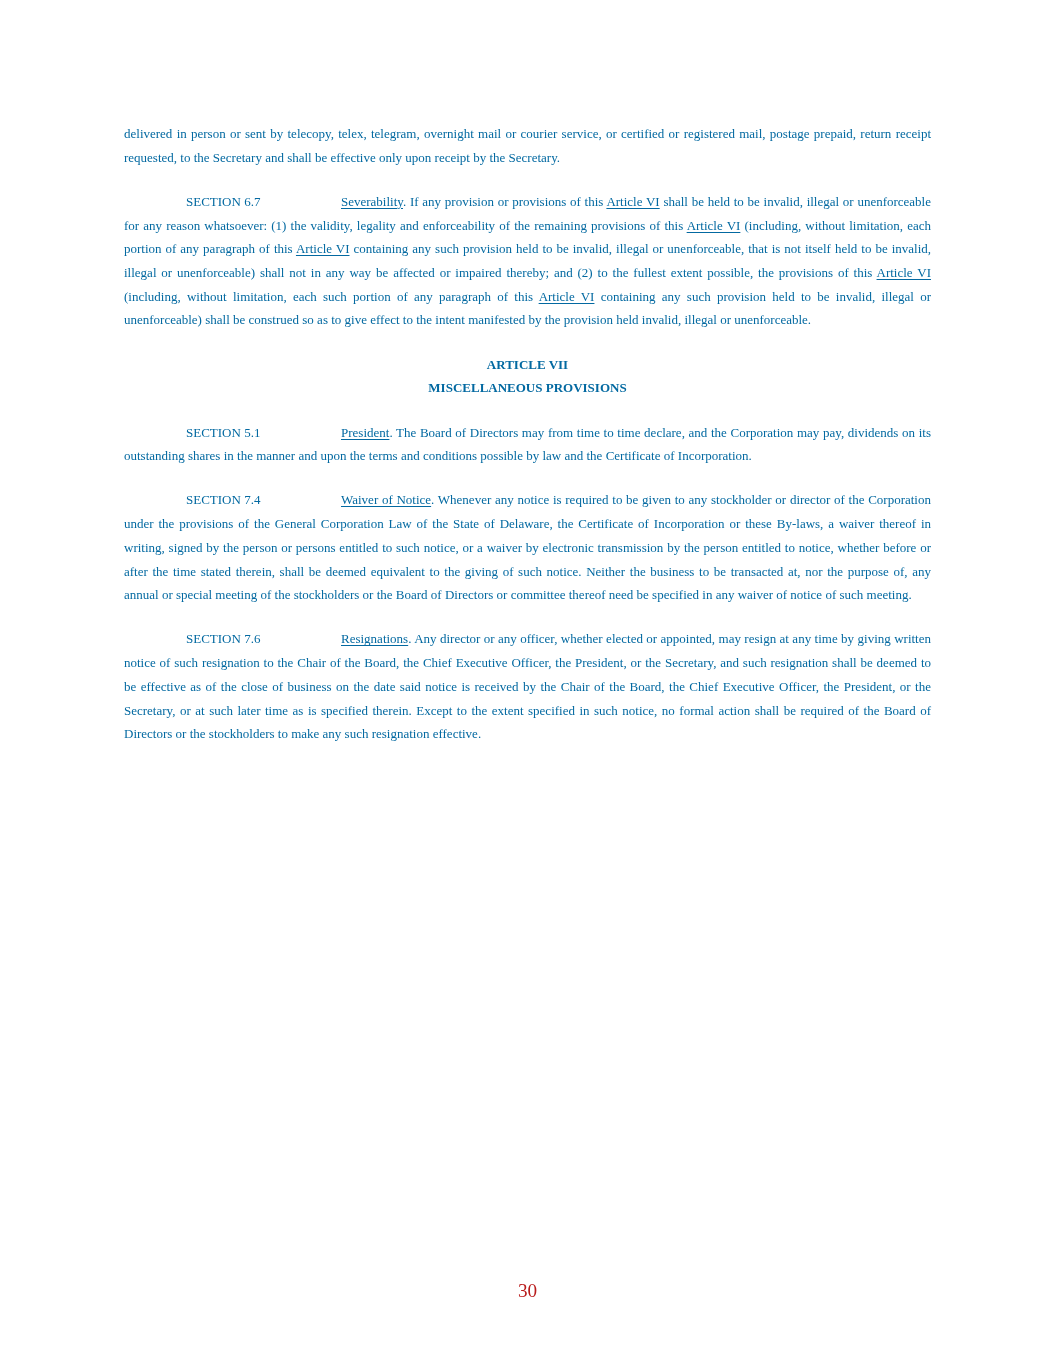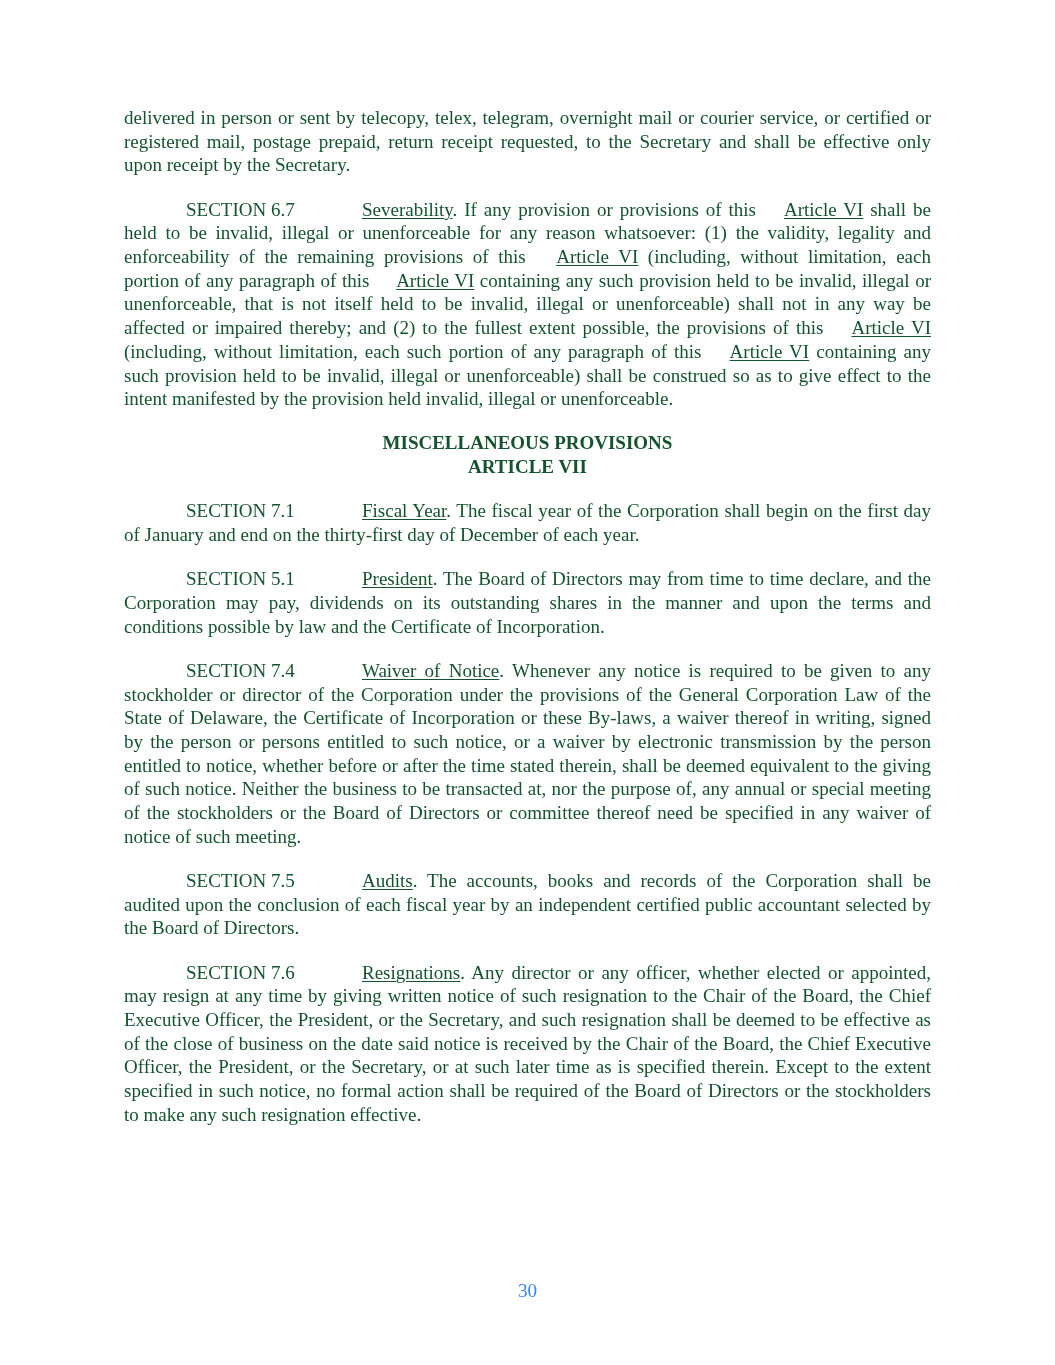--- a/index.html
+++ b/index.html
@@ -1,53 +1,51 @@
 <!DOCTYPE html>
 <html><head>
   <meta charset="utf-8">
   <style>
     html, body { margin: 0; padding: 0; background: #ffffff; }
     body { width: 1055px; height: 1365px; position: relative; overflow: hidden; }
     .page {
-      position: absolute; left: 124px; top: 106px; width: 807px;
-      font-family: "Liberation Serif", serif; font-size: 19px; line-height: 23.7px;
-      color: #14532d;
+      position: absolute; left: 124px; top: 122px; width: 807px;
+      font-family: "Liberation Serif", serif; font-size: 13px; line-height: 23.7px;
+      color: #0369a1;
     }
     p { margin: 0; text-align: justify; }
     .para { margin-bottom: 20.5px; }
     .indent { text-indent: 62px; }
     .secnum { display: inline-block; text-indent: 0; width: 155px; }
-    u { text-underline-offset: 2px; text-decoration-thickness: 1px; margin-left: 21px; }
+    u { text-underline-offset: 2px; text-decoration-thickness: 1px; }
     .heading { text-align: center; font-weight: bold; margin: 0; }
     .heading-block { margin-bottom: 20.5px; }
     .pagenum {
       position: absolute; left: 0; width: 1055px; top: 1280px; text-align: center;
-      font-family: "Liberation Serif", serif; font-size: 19.2px; color: #3b82f6;
+      font-family: "Liberation Serif", serif; font-size: 19.2px; color: #b91c1c;
     }
   </style>
 </head>
 <body>
 
 <div class="page">
 
   <p class="para">delivered in person or sent by telecopy, telex, telegram, overnight mail or courier service, or certified or registered mail, postage prepaid, return receipt requested, to the Secretary and shall be effective only upon receipt by the Secretary.</p>
 
   <p class="para indent"><span class="secnum">SECTION 6.7</span><u>Severability</u><span>.  If any provision or provisions of this </span><u>Article VI</u><span> shall be held to be invalid, illegal or unenforceable for any reason whatsoever: (1) the validity, legality and enforceability of the remaining provisions of this </span><u>Article VI</u><span> (including, without limitation, each portion of any paragraph of this </span><u>Article VI</u><span> containing any such provision held to be invalid, illegal or unenforceable, that is not itself held to be invalid, illegal or unenforceable) shall not in any way be affected or impaired thereby; and (2) to the fullest extent possible, the provisions of this </span><u>Article VI</u><span> (including, without limitation, each such portion of any paragraph of this </span><u>Article VI</u><span> containing any such provision held to be invalid, illegal or unenforceable) shall be construed so as to give effect to the intent manifested by the provision held invalid, illegal or unenforceable.</span></p>
 
   <div class="heading-block">
+    <p class="heading">ARTICLE VII</p>
     <p class="heading">MISCELLANEOUS PROVISIONS</p>
-    <p class="heading">ARTICLE VII</p>
   </div>
 
-  <p class="para indent"><span class="secnum">SECTION 7.1</span><u>Fiscal Year</u><span>.  The fiscal year of the Corporation shall begin on the first day of January and end on the thirty-first day of December of each year.</span></p>
 
   <p class="para indent"><span class="secnum">SECTION 5.1</span><u>President</u><span>.  The Board of Directors may from time to time declare, and the Corporation may pay, dividends on its outstanding shares in the manner and upon the terms and conditions possible by law and the Certificate of Incorporation.</span></p>
 
 
   <p class="para indent"><span class="secnum">SECTION 7.4</span><u>Waiver of Notice</u><span>.  Whenever any notice is required to be given to any stockholder or director of the Corporation under the provisions of the General Corporation Law of the State of Delaware, the Certificate of Incorporation or these By-laws, a waiver thereof in writing, signed by the person or persons entitled to such notice, or a waiver by electronic transmission by the person entitled to notice, whether before or after the time stated therein, shall be deemed equivalent to the giving of such notice. Neither the business to be transacted at, nor the purpose of, any annual or special meeting of the stockholders or the Board of Directors or committee thereof need be specified in any waiver of notice of such meeting.</span></p>
 
-  <p class="para indent"><span class="secnum">SECTION 7.5</span><u>Audits</u><span>.  The accounts, books and records of the Corporation shall be audited upon the conclusion of each fiscal year by an independent certified public accountant selected by the Board of Directors.</span></p>
 
   <p class="para indent"><span class="secnum">SECTION 7.6</span><u>Resignations</u><span>.  Any director or any officer, whether elected or appointed, may resign at any time by giving written notice of such resignation to the Chair of the Board, the Chief Executive Officer, the President, or the Secretary, and such resignation shall be deemed to be effective as of the close of business on the date said notice is received by the Chair of the Board, the Chief Executive Officer, the President, or the Secretary, or at such later time as is specified therein. Except to the extent specified in such notice, no formal action shall be required of the Board of Directors or the stockholders to make any such resignation effective.</span></p>
 
 </div>
 
 <div class="pagenum">30</div>
 
 </body></html>

